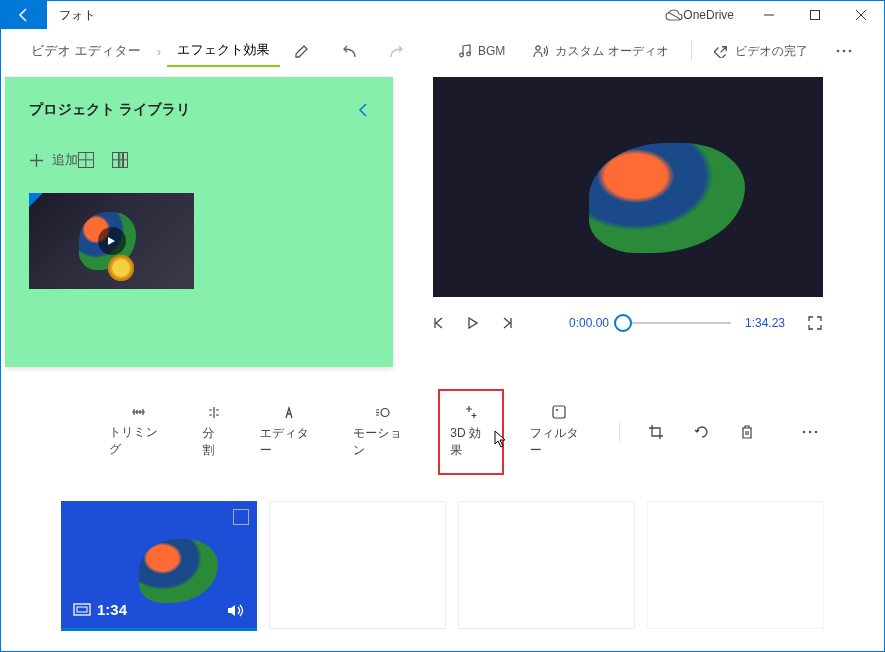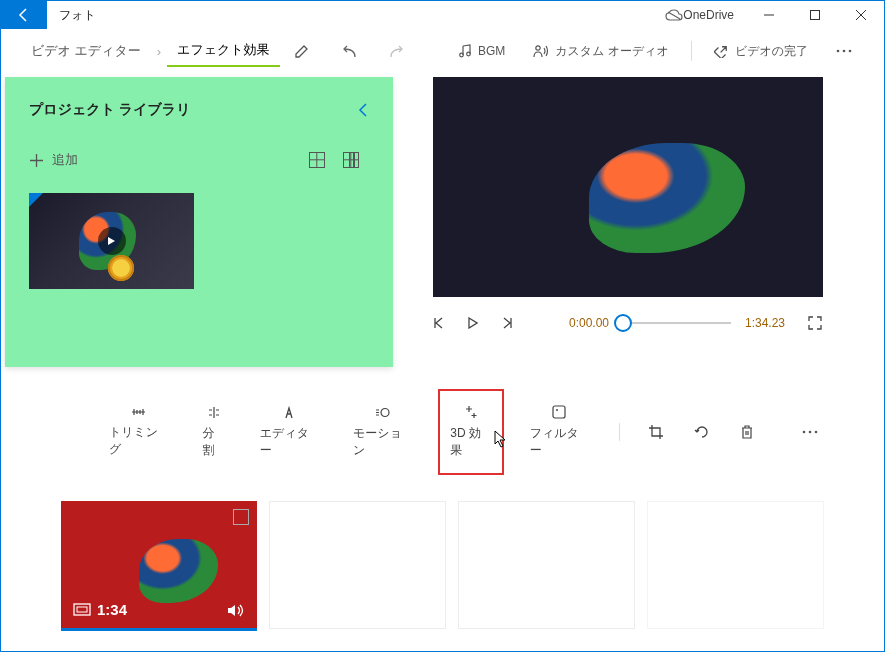--- a/index.html
+++ b/index.html
@@ -18,49 +18,49 @@
 .edit-icon { padding: 6px 10px; color: #555; }
 .tb-spacer { flex: 1; }
 .tb-btn { padding: 6px 12px; color: #555; display: flex; align-items: center; gap: 6px; font-size: 12px; }
 .tb-sep { width: 1px; height: 20px; background: #ddd; margin: 0 6px; }
 .undo-redo { display: flex; gap: 24px; padding: 0 20px; }
 .main { flex: 1; display: flex; padding: 0 0 0 0; }
 .library { width: 388px; background: #86efac; box-shadow: 0 2px 6px rgba(0,0,0,0.12); margin: 4px 0 0 4px; padding: 24px 24px; height: 290px; position: relative; }
 .lib-head { display: flex; justify-content: space-between; align-items: center; margin-bottom: 28px; }
 .lib-title { font-size: 14px; font-weight: 600; }
 .lib-back { color: #0078d7; font-size: 18px; }
-.lib-controls { display: flex; justify-content: space-between; align-items: center; margin-bottom: 24px; padding-right: 10px; margin-top: 32px; }
+.lib-controls { display: flex; justify-content: flex-start; align-items: center; margin-bottom: 24px; padding-right: 10px; margin-top: 32px; }
 .add-btn { display: flex; align-items: center; gap: 8px; color: #555; font-size: 13px; }
 .view-btns { display: flex; gap: 18px; }
 .view-btn { width: 16px; height: 16px; border: 1.4px solid #555; position: relative; }
 .view-btn::before, .view-btn::after { content: ""; position: absolute; background: #555; }
 .view-btn::before { left: 50%; top: 0; bottom: 0; width: 1.4px; transform: translateX(-50%); }
 .view-btn::after { top: 50%; left: 0; right: 0; height: 1.4px; transform: translateY(-50%); }
 .thumb { width: 165px; height: 96px; background: #2a2a3a; position: relative; overflow: hidden; }
 .thumb .corner { position: absolute; top: 0; left: 0; border-top: 14px solid #0078d7; border-right: 14px solid transparent; }
 .thumb .play { position: absolute; top: 50%; left: 50%; transform: translate(-50%,-50%); width: 28px; height: 28px; border-radius: 50%; background: rgba(0,0,0,0.55); display: flex; align-items: center; justify-content: center; color: #fff; font-size: 11px; }
 .bird-bg { background: linear-gradient(135deg, #1a1a2a 0%, #2a2a3a 40%, #3a3a4a 100%); position: relative; }
 .bird-bg::before { content: ""; position: absolute; right: 20%; top: 30%; width: 40%; height: 50%; background: radial-gradient(ellipse at 30% 30%, #ff6b35 0%, #ff6b35 20%, #1a4a8a 25%, #1a4a8a 45%, #2a8a3a 50%, #2a8a3a 100%); border-radius: 50% 40% 60% 30%; }
 .bird-small::before { right: 35%; top: 20%; width: 35%; height: 60%; }
 .bird-small::after { content: ""; position: absolute; left: 48%; bottom: 8%; width: 26px; height: 26px; border-radius: 50%; background: radial-gradient(circle, #f5d142 45%, #e5a020 50%); box-shadow: inset 0 0 0 2px #c58010; }
 .preview-area { flex: 1; padding: 4px 30px 0 40px; display: flex; flex-direction: column; }
 .preview { width: 390px; height: 220px; background: #1a1a2a; align-self: flex-start; overflow: hidden; position: relative; }
 .player { display: flex; align-items: center; gap: 14px; margin-top: 18px; width: 390px; }
 .p-btn { width: 20px; text-align: center; color: #444; font-size: 13px; }
-.time { font-size: 12px; color: #a16207; }
+.time { font-size: 12px; color: #1d4ed8; }
 .slider { flex: 1; height: 2px; background: #ccc; position: relative; }
 .slider .knob { position: absolute; left: 0; top: 50%; transform: translate(-50%,-50%); width: 18px; height: 18px; border: 2.5px solid #0078d7; border-radius: 50%; background: #fff; }
 .fs-btn { color: #444; margin-left: 8px; }
 .clip-tools { display: flex; align-items: center; gap: 18px; padding: 20px 60px 18px 100px; }
 .ct-btn { display: flex; align-items: center; gap: 6px; color: #444; font-size: 12px; padding: 6px 8px; flex-direction: column; }
 .ct-btn.highlight { border: 2px solid #e03030; padding: 14px 10px; }
 .ct-sep { width: 1px; height: 18px; background: #ddd; margin: 0 4px; }
 .ct-icon-only { color: #444; padding: 6px; }
 .timeline { display: flex; gap: 12px; padding: 8px 60px 20px; align-items: flex-start; }
-.clip { width: 208px; height: 130px; background: #b91c1c; position: relative; border-bottom: 3px solid #0078d7; overflow: hidden; }
+.clip { width: 208px; height: 130px; background: #1d4ed8; position: relative; border-bottom: 3px solid #0078d7; overflow: hidden; }
 .clip .sq { position: absolute; right: 8px; top: 8px; width: 16px; height: 16px; border: 1.5px solid #aaa; }
 .clip .dur { position: absolute; left: 12px; bottom: 10px; color: #fff; font-size: 15px; font-weight: 600; display: flex; align-items: center; gap: 6px; }
 .clip .vol { position: absolute; right: 12px; bottom: 10px; color: #fff; font-size: 16px; }
 .placeholder { width: 188px; height: 128px; border: 1px solid #ececec; }
 .placeholder.faint { border-color: #f4f4f4; }
 .cursor { position: absolute; left: 494px; top: 430px; font-size: 14px; color: #000; pointer-events: none; }
 svg { display: block; }
 </style>
 </head>
 <body>

